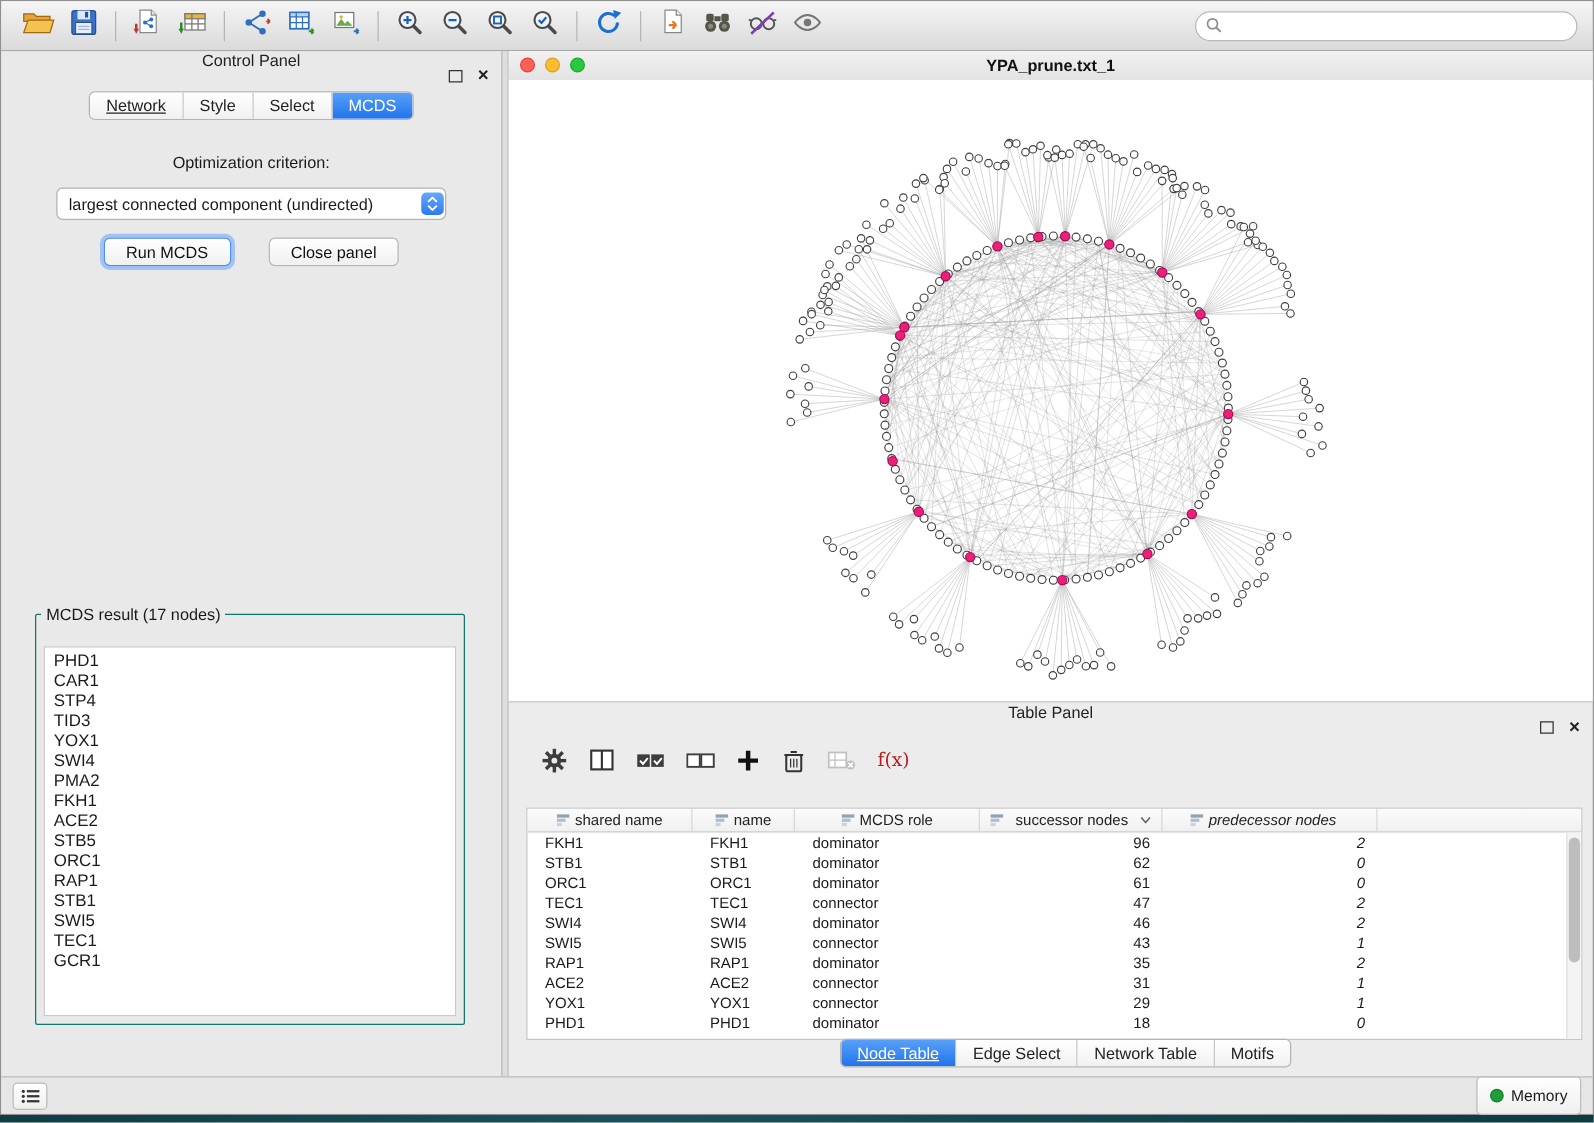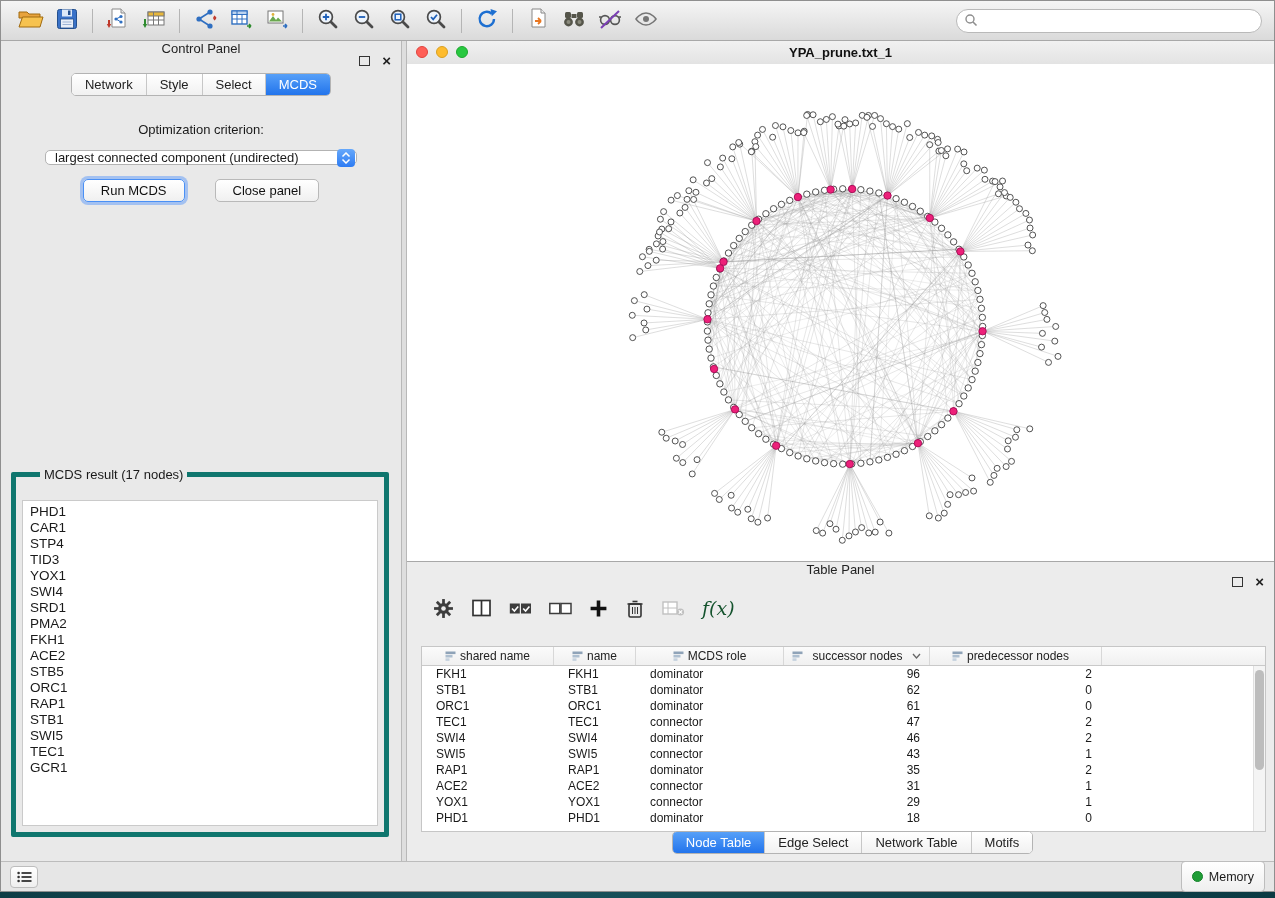--- a/index.html
+++ b/index.html
@@ -30,35 +30,35 @@
   
   .control-panel{position:absolute;left:0;top:40px;width:400px;bottom:30px;background:#e9e9e9;}
   .panel-header{height:26px;display:flex;align-items:center;padding:0 10px;font-size:13px;color:#222;flex-direction:column;}
   .win-btns{margin-left:auto;display:flex;align-items:center;gap:12px;}
   .float-ico{width:9px;height:8px;border:1.6px solid #333;display:inline-block;}
   .close-ico{font-size:15px;font-weight:700;color:#222;line-height:10px;}
   .tabs-row{display:flex;justify-content:center;margin-top:6px;}
   .seg{display:inline-flex;border:1px solid #b3b3b3;border-radius:5px;overflow:hidden;background:#fff;}
   .seg .tab{padding:3px 13px;font-size:13px;background:linear-gradient(#ffffff,#f1f1f1);
     border-left:1px solid #c7c7c7;color:#222;white-space:nowrap;}
-  .seg .tab:first-child{border-left:none;}
+  .seg .tab:first-child{border-left:none;text-decoration:underline;}
   .seg .tab.active{background:linear-gradient(#57a0f8,#2274ec);color:#fff;}
   .opt-label{text-align:center;font-size:13px;margin-top:26px;}
   .dd-row{display:flex;justify-content:center;margin-top:13px;}
-  .dropdown{width:312px;height:15px;background:#fff;border:1px solid #b3b3b3;border-radius:5px;
+  .dropdown{width:312px;height:26px;background:#fff;border:1px solid #b3b3b3;border-radius:5px;
     display:flex;align-items:center;font-size:13px;position:relative;box-sizing:border-box;}
   .dropdown .dd-text{padding-left:9px;flex:1;white-space:nowrap;overflow:hidden;}
   .dd-stepper{width:18px;height:18px;margin-right:1px;border-radius:4px;
     background:linear-gradient(#66a8fb,#2d7bf3);display:flex;align-items:center;justify-content:center;}
   .btn-row{display:flex;justify-content:center;gap:30px;margin-top:14px;}
   button.mac{height:23px;padding:0 17px;font-size:13px;font-family:"Liberation Sans",sans-serif;
     background:linear-gradient(#ffffff,#f0f0f0);border:1px solid #b9b9b9;border-radius:5px;color:#111;}
   button.mac.focused{border-color:#4a90f5;box-shadow:0 0 0 3px rgba(77,144,250,.45);}
-  fieldset.mcds{position:absolute;left:10px;right:12px;top:426px;bottom:24px;margin:0;
-    border:5px solid #0f766e;border-radius:2px;padding:4px 20px;}
+  fieldset.mcds{position:absolute;left:10px;right:12px;top:426px;bottom:24px;margin:17px;
+    border:1px solid #0f766e;border-radius:2px;padding:4px 0;}
   fieldset.mcds legend{font-size:13px;padding:0 4px;margin-left:4px;}
   .list-box{position:absolute;left:6px;right:6px;top:18px;bottom:6px;background:#fff;
     border:1px solid #cacaca;overflow:hidden;padding:3px 0;}
   .list-item{font-size:13.5px;line-height:16px;padding:0 7px;}
 
   
   .network-window{position:absolute;left:406px;top:40px;right:0;height:521px;background:#fff;
     border-bottom:1px solid #a8a8a8;box-sizing:border-box;}
   .net-titlebar{height:23px;background:linear-gradient(#f1f1f1,#e3e3e3);border-bottom:1px solid #bdbdbd;
     position:relative;display:flex;align-items:center;}
@@ -68,32 +68,32 @@
   .light.yellow{background:#febc2e;border:1px solid #d9a022;}
   .light.green{background:#28c840;border:1px solid #1ea82f;}
   .net-title{position:absolute;left:50%;transform:translateX(-50%);font-size:13px;font-weight:700;color:#111;}
   .net-canvas{position:absolute;left:0;right:0;top:23px;bottom:0;background:#fff;}
   .net-canvas svg{display:block;width:100%;height:100%;}
 
   
   .table-panel{position:absolute;left:406px;top:561px;right:0;bottom:30px;background:#ececec;}
   .tp-toolbar{height:36px;display:flex;align-items:center;gap:17px;padding-left:26px;margin-top:2px;}
   .tp-ico{display:flex;align-items:center;justify-content:center;height:26px;}
-  .fx{font-family:"DejaVu Serif",serif;font-style:italic;color:#14532d;font-size:19px;}
+  .fx{font-family:"DejaVu Serif",serif;color:#b91c1c;font-size:15px;}
   .tbl-wrap{position:absolute;left:14px;right:8px;top:84px;bottom:29px;background:#fff;
     border:1px solid #c6c6c6;box-sizing:border-box;overflow:hidden;}
   .thead{display:flex;height:18px;background:linear-gradient(#fbfbfb,#f0f0f0);
     border-bottom:1px solid #c9c9c9;font-size:12px;color:#222;}
   .thcell{display:flex;align-items:center;justify-content:center;gap:4px;border-right:1px solid #d8d8d8;
     box-sizing:border-box;overflow:hidden;white-space:nowrap;}
   .trow{display:flex;height:16px;font-size:12px;align-items:center;}
   .tcell{box-sizing:border-box;overflow:hidden;white-space:nowrap;padding:0 8px 0 14px;}
   .col0{width:132px;}.col1{width:82px;}.col2{width:148px;}
   .col3{width:146px;text-align:right;padding-right:10px;}
-  .col4{width:172px;text-align:right;padding-right:10px;}
+  .col4{width:172px;text-align:right;padding-right:10px;font-style:italic;}
   .colrest{flex:1;}
   .vscroll{position:absolute;right:0;top:19px;bottom:0;width:11px;background:#f4f4f4;border-left:1px solid #e0e0e0;}
   .vthumb{position:absolute;left:1px;right:1px;top:4px;height:100px;background:#bdbdbd;border-radius:5px;}
   .tp-tabs{position:absolute;left:0;right:0;bottom:7px;display:flex;justify-content:center;padding-left:24px;}
 
   
   .status-bar{position:absolute;left:0;right:0;bottom:0;height:30px;background:#e6e6e6;
     border-top:1px solid #bcbcbc;display:flex;align-items:center;padding:0 9px;box-sizing:border-box;}
   .menu-btn{width:26px;height:20px;border:1px solid #bdbdbd;border-radius:4px;background:linear-gradient(#fff,#efefef);
     display:flex;align-items:center;justify-content:center;}
@@ -286,21 +286,20 @@
     </div>
     <fieldset class="mcds">
       <legend>MCDS result (17 nodes)</legend>
       <div class="list-box" id="mcds-list">
           <div class="list-item">PHD1</div>
           <div class="list-item">CAR1</div>
           <div class="list-item">STP4</div>
           <div class="list-item">TID3</div>
           <div class="list-item">YOX1</div>
           <div class="list-item">SWI4</div>
-          <div class="list-item">SRD1</div>
           <div class="list-item">PMA2</div>
           <div class="list-item">FKH1</div>
           <div class="list-item">ACE2</div>
           <div class="list-item">STB5</div>
           <div class="list-item">ORC1</div>
           <div class="list-item">RAP1</div>
           <div class="list-item">STB1</div>
           <div class="list-item">SWI5</div>
           <div class="list-item">TEC1</div>
           <div class="list-item">GCR1</div>

